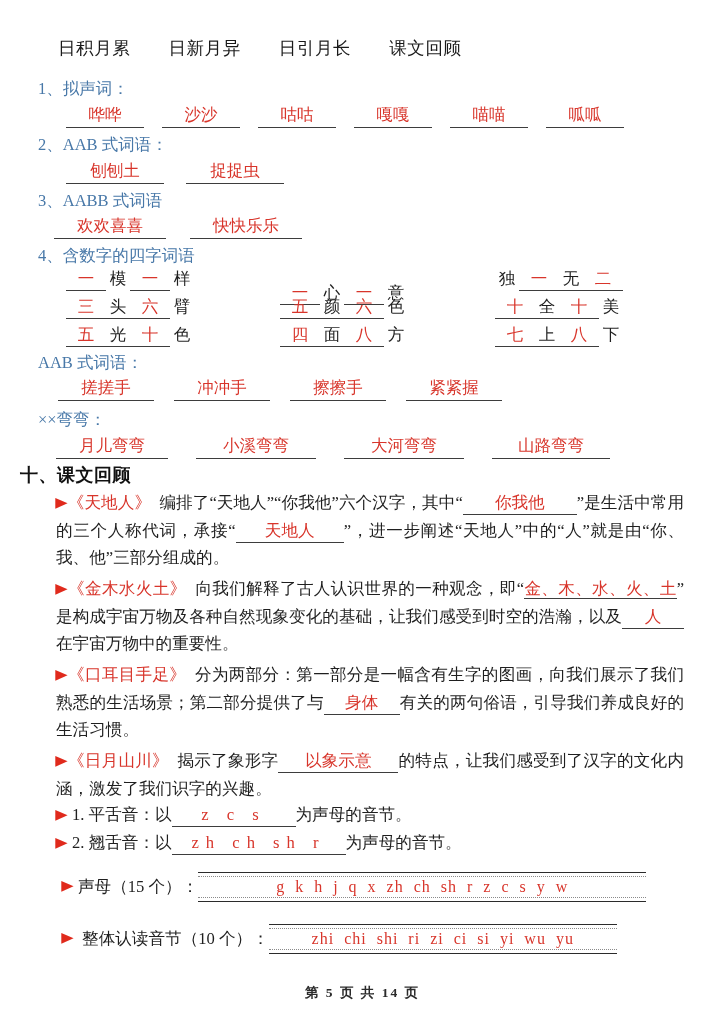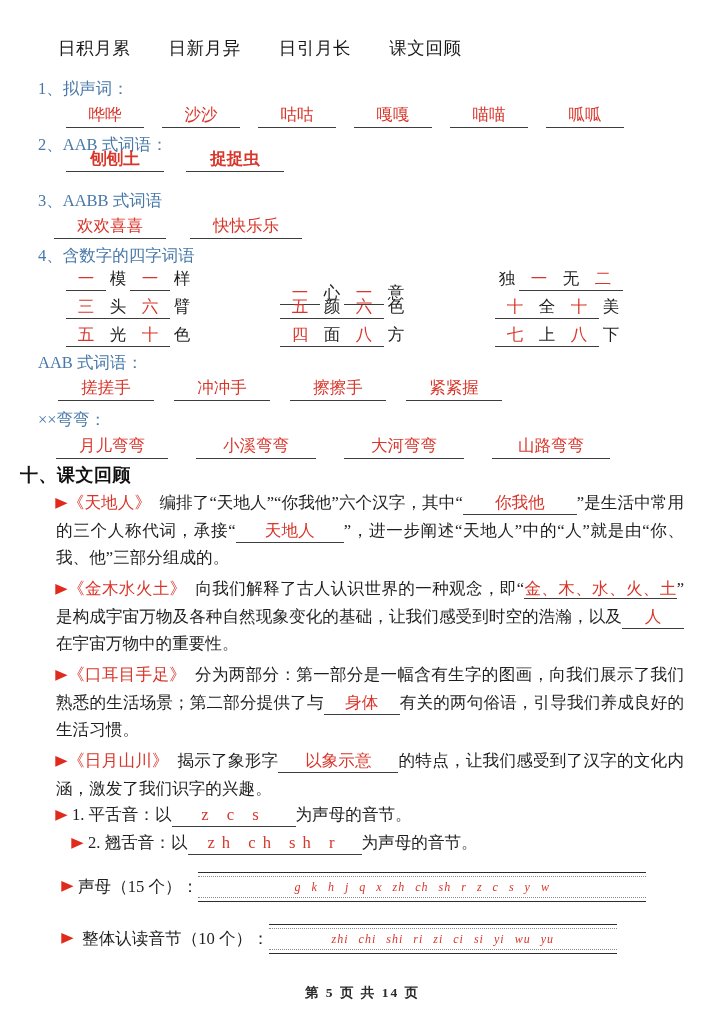--- a/index.html
+++ b/index.html
@@ -166,27 +166,26 @@
     border-top: 1.6px solid #2b2b2b;
     border-bottom: 1.6px solid #2b2b2b;
     padding: 3px 0 3px 0;
     box-sizing: border-box;
   }
   .dotted-inner {
     display: block;
     border-top: 1.2px dotted #8a8a8a;
     border-bottom: 1.2px dotted #8a8a8a;
     color: #d8352b;
-    font-size: 12px;
+    font-size: 16px;
     letter-spacing: 1px;
     text-align: center;
     padding: 0 4px;
     line-height: 20px;
     white-space: nowrap;
-    font-style: italic;
   }
   .dotted-inner span { margin: 0 5px; }
 
   
   .footer {
     position: absolute;
     left: 0;
     right: 0;
     top: 984px;
     text-align: center;
@@ -204,21 +203,21 @@
   <div class="top-idioms">
     <span>日积月累</span><span>日新月异</span><span>日引月长</span><span>课文回顾</span>
   </div>
 
   <div class="sec-head" style="top:78px;">1、拟声词：</div>
   <div class="blank-row" style="left:66px; top:104px;">
     <span class="blank" style="width:78px;">哗哗</span><span class="gap" style="width:18px;"></span><span class="blank" style="width:78px;">沙沙</span><span class="gap" style="width:18px;"></span><span class="blank" style="width:78px;">咕咕</span><span class="gap" style="width:18px;"></span><span class="blank" style="width:78px;">嘎嘎</span><span class="gap" style="width:18px;"></span><span class="blank" style="width:78px;">喵喵</span><span class="gap" style="width:18px;"></span><span class="blank" style="width:78px;">呱呱</span>
   </div>
 
   <div class="sec-head" style="top:134px;">2、AAB 式词语：</div>
-  <div class="blank-row" style="left:66px; top:148px;font-weight:bold;">
+  <div class="blank-row" style="left:66px; top:160px;">
     <span class="blank" style="width:98px;">刨刨土</span><span class="gap" style="width:22px;"></span><span class="blank" style="width:98px;">捉捉虫</span>
   </div>
 
   <div class="sec-head" style="top:190px;">3、AABB 式词语</div>
   <div class="blank-row" style="left:54px; top:215px;">
     <span class="blank" style="width:112px;">欢欢喜喜</span><span class="gap" style="width:24px;"></span><span class="blank" style="width:112px;">快快乐乐</span>
   </div>
 
   <div class="sec-head" style="top:245px;">4、含数字的四字词语</div>
 
@@ -280,21 +279,21 @@
   </div>
 
   <div class="para" style="left:56px; top:661px; width:628px;">
     <span class="tri">▶</span><span class="title-red">《口耳目手足》</span>&nbsp;&nbsp;<span>分为两部分：第一部分是一幅含有生字的图画，向我们展示了我们熟悉的生活场景；第二部分提供了与</span><span class="fill" style="min-width:66px;">身体</span><span>有关的两句俗语，引导我们养成良好的生活习惯。</span>
   </div>
 
   <div class="pin-row" style="left:56px; top:804px;">
     <span class="tri">▶</span>&nbsp;<span>1. 平舌音：以</span><span class="pin-fill" style="width:118px;">z c s</span><span>为声母的音节。</span>
   </div>
 
-  <div class="pin-row" style="left:72px; top:832px;">
+  <div class="pin-row" style="left:56px; top:832px;">
     <span class="tri">▶</span>&nbsp;<span>2. 翘舌音：以</span><span class="pin-fill" style="width:168px;">zh ch sh r</span><span>为声母的音节。</span>
   </div>
 
   <div class="big-row" style="left:62px; top:872px;">
     <span class="tri">▶</span>&nbsp;<span class="big-label">声母（15 个）：</span><span class="dotted-box" style="width:448px;"><span class="dotted-inner" id="shengmu-letters"><span>g</span><span>k</span><span>h</span><span>j</span><span>q</span><span>x</span><span>zh</span><span>ch</span><span>sh</span><span>r</span><span>z</span><span>c</span><span>s</span><span>y</span><span>w</span></span></span>
   </div>
 
   <div class="big-row" style="left:62px; top:924px;">
     <span class="tri">▶</span>&nbsp;&nbsp;<span class="big-label">整体认读音节（10 个）：</span><span class="dotted-box" style="width:348px;"><span class="dotted-inner" id="zhengti-letters"><span>zhi</span><span>chi</span><span>shi</span><span>ri</span><span>zi</span><span>ci</span><span>si</span><span>yi</span><span>wu</span><span>yu</span></span></span>
   </div>

